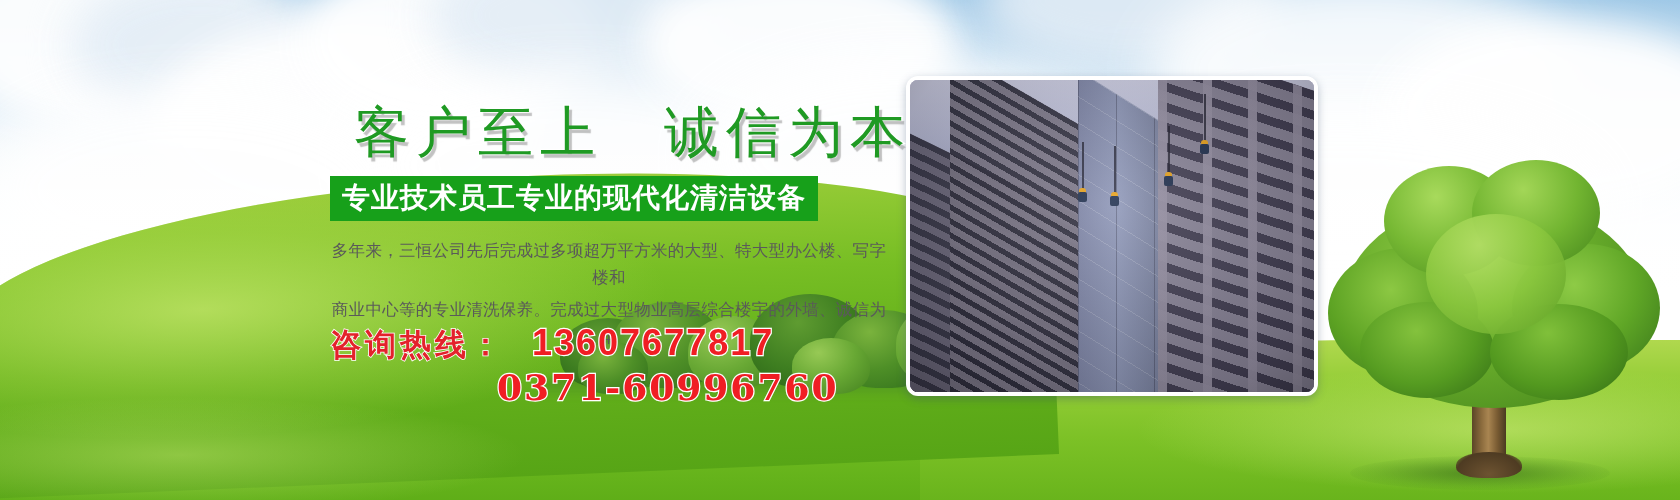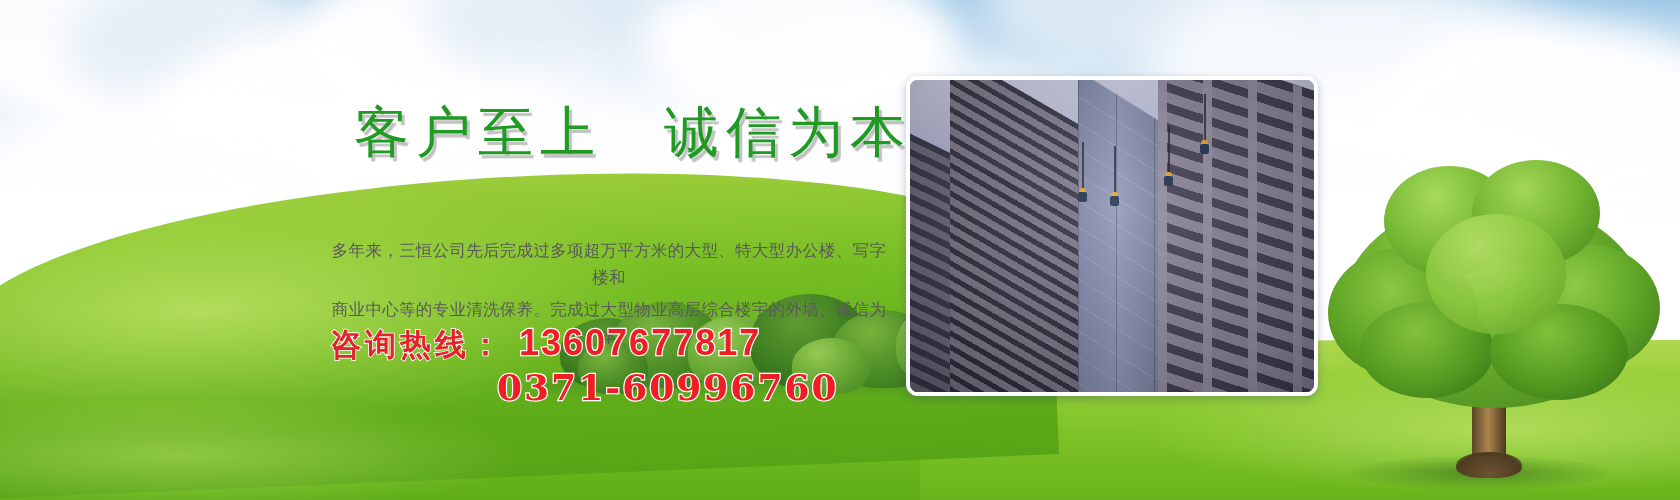--- a/index.html
+++ b/index.html
@@ -112,21 +112,21 @@
   }
   .para{
     position:absolute;left:325px;top:232px;width:568px;
     color:#5a5a5a;font-size:16.5px;line-height:27px;
     font-family:"DejaVu Sans","Liberation Sans",sans-serif;
     letter-spacing:.3px;
   }
   .para p{margin:5px;text-align:center;}
   .hot-row{
     position:absolute;left:330px;top:322px;
-    display:flex;align-items:baseline;gap:14px;white-space:nowrap;
+    display:flex;align-items:baseline;gap:27px;white-space:nowrap;
   }
   .hot-label{
     font-family:"DejaVu Serif","Liberation Serif",serif;
     font-size:31px;font-weight:bold;letter-spacing:4px;color:#e3222b;
     -webkit-text-stroke:1.6px #ffffff;paint-order:stroke fill;
   }
   .hot-num{
     font-family:Liberation Sans, sans-serif;
     font-size:36px;font-weight:bold;letter-spacing:2px;color:#f01e24;
     -webkit-text-stroke:2.4px #ffffff;paint-order:stroke fill;
@@ -287,20 +287,21 @@
         <div class="helmet"></div>
         <div class="body"></div>
       </div>
 
       <div class="ph-vignette"></div>
     </div>
   </div>
 
   <div class="headline">客户至上　诚信为本</div>
 
+  <div class="subbar">专业技术员工专业的现代化清洁设备</div>
 
   <div class="para">
     <p>多年来，三恒公司先后完成过多项超万平方米的大型、特大型办公楼、写字楼和</p>
     <p>商业中心等的专业清洗保养。完成过大型物业高层综合楼宇的外墙、诚信为本</p>
   </div>
 
   <div class="hot-row">
     <span class="hot-label">咨询热线：</span>
     <span class="hot-num">13607677817</span>
   </div>

